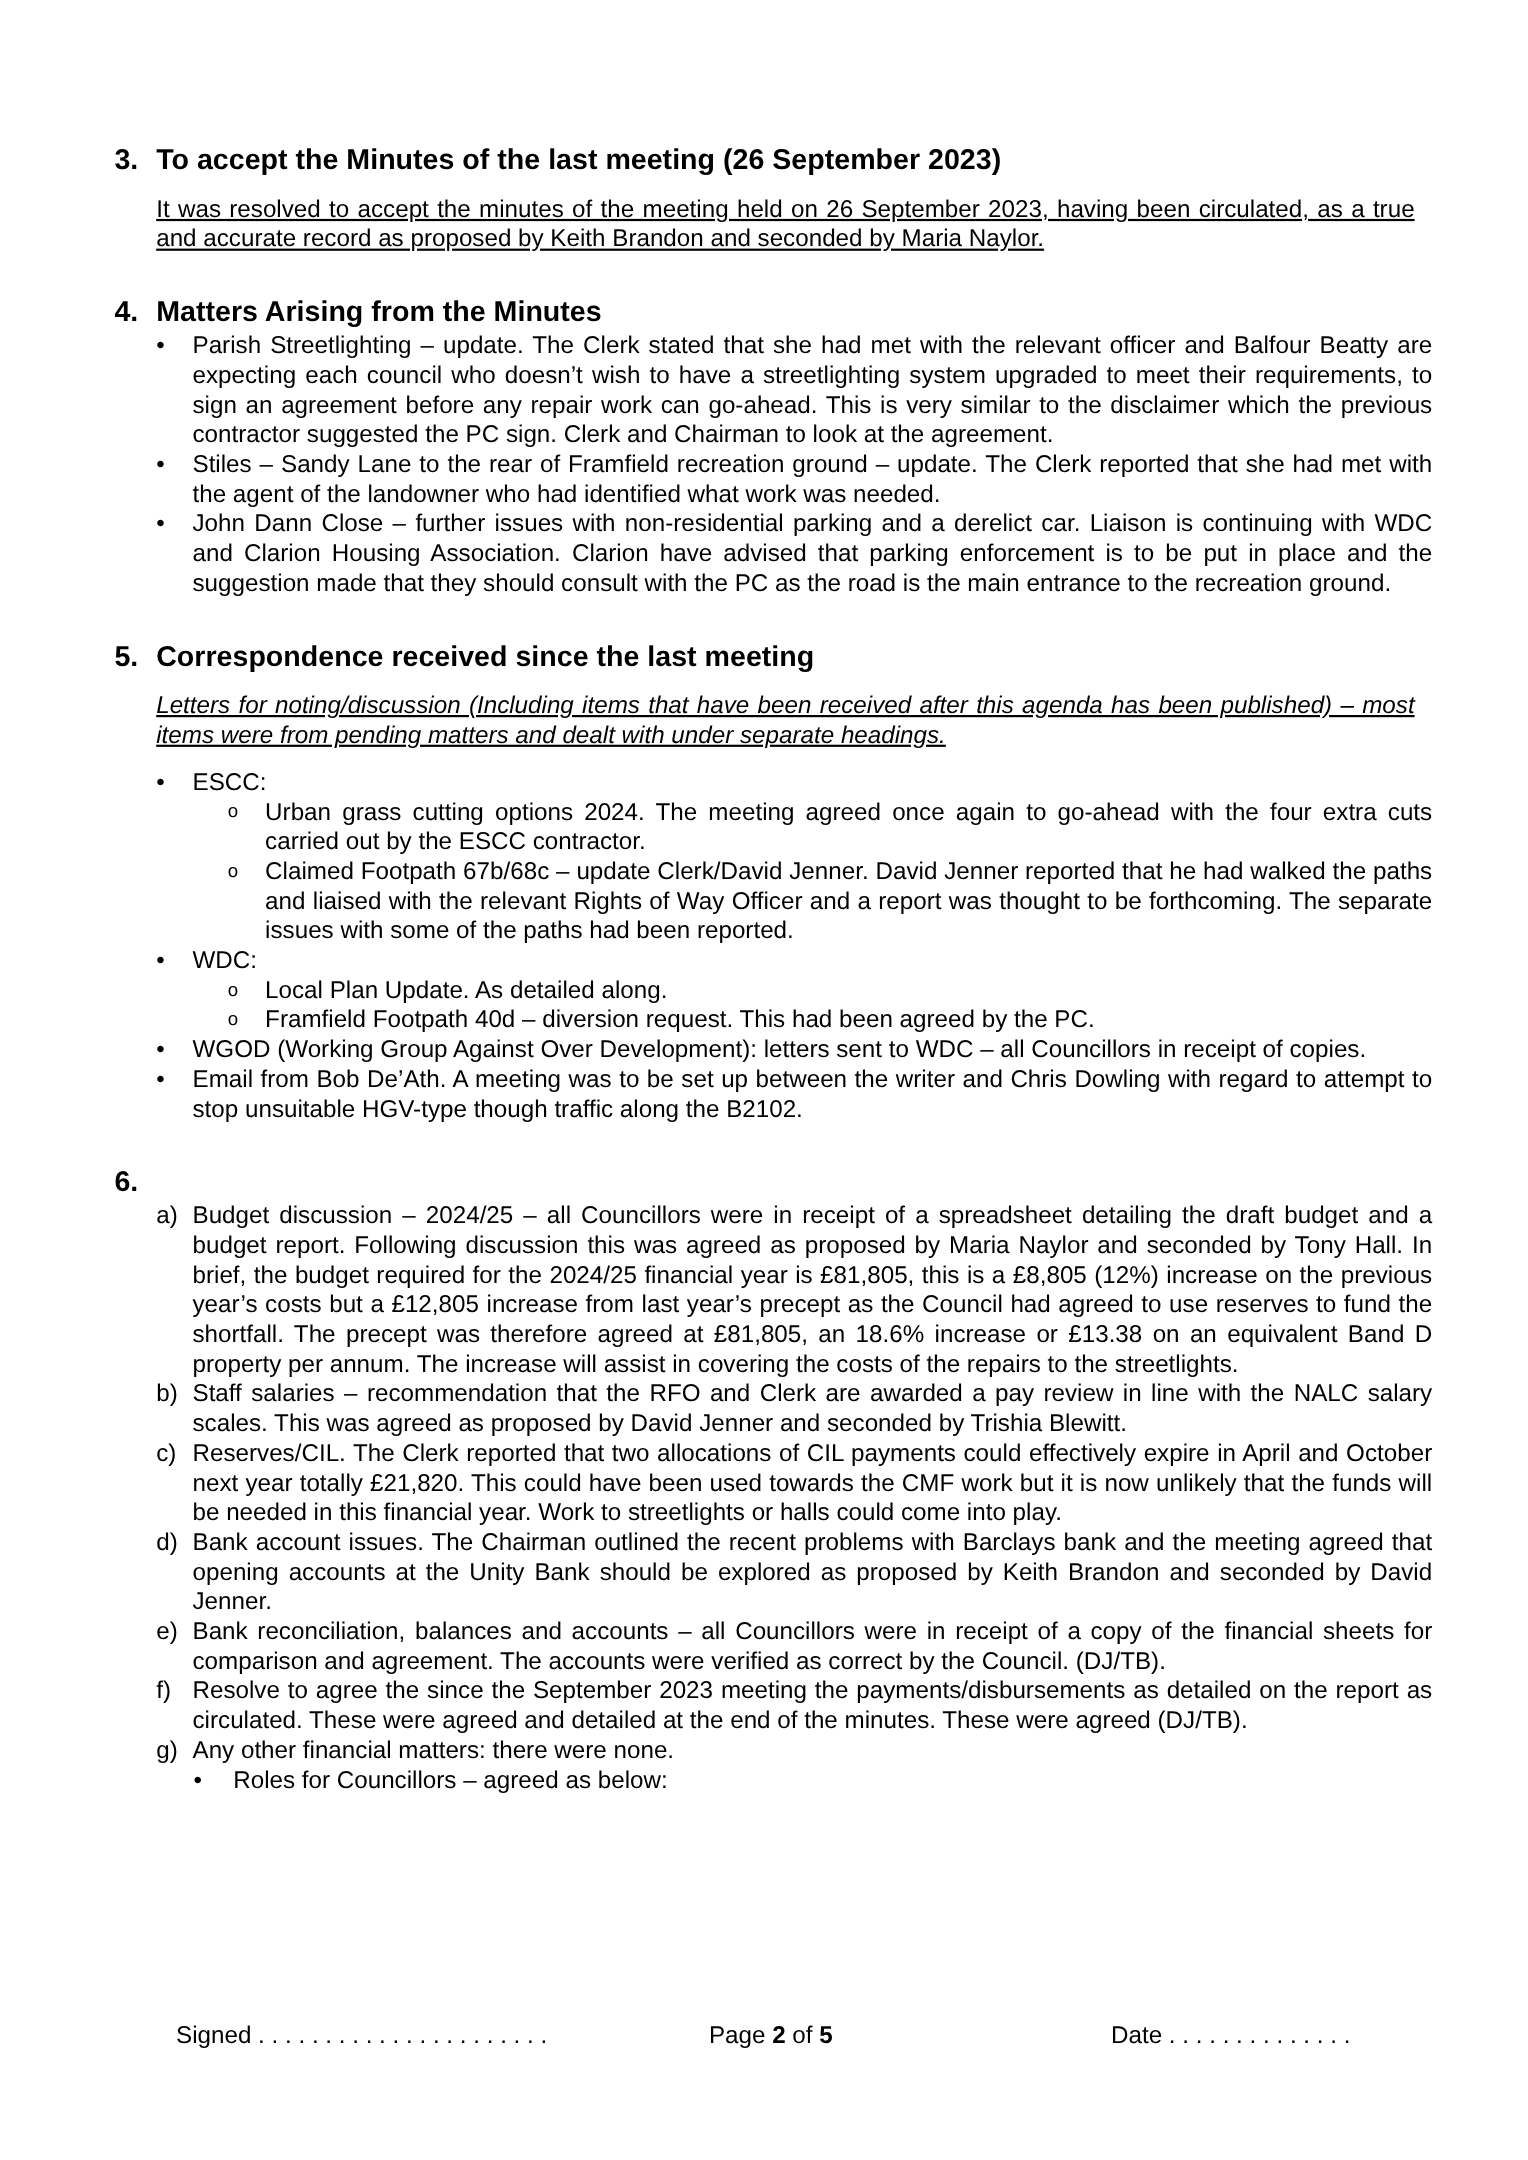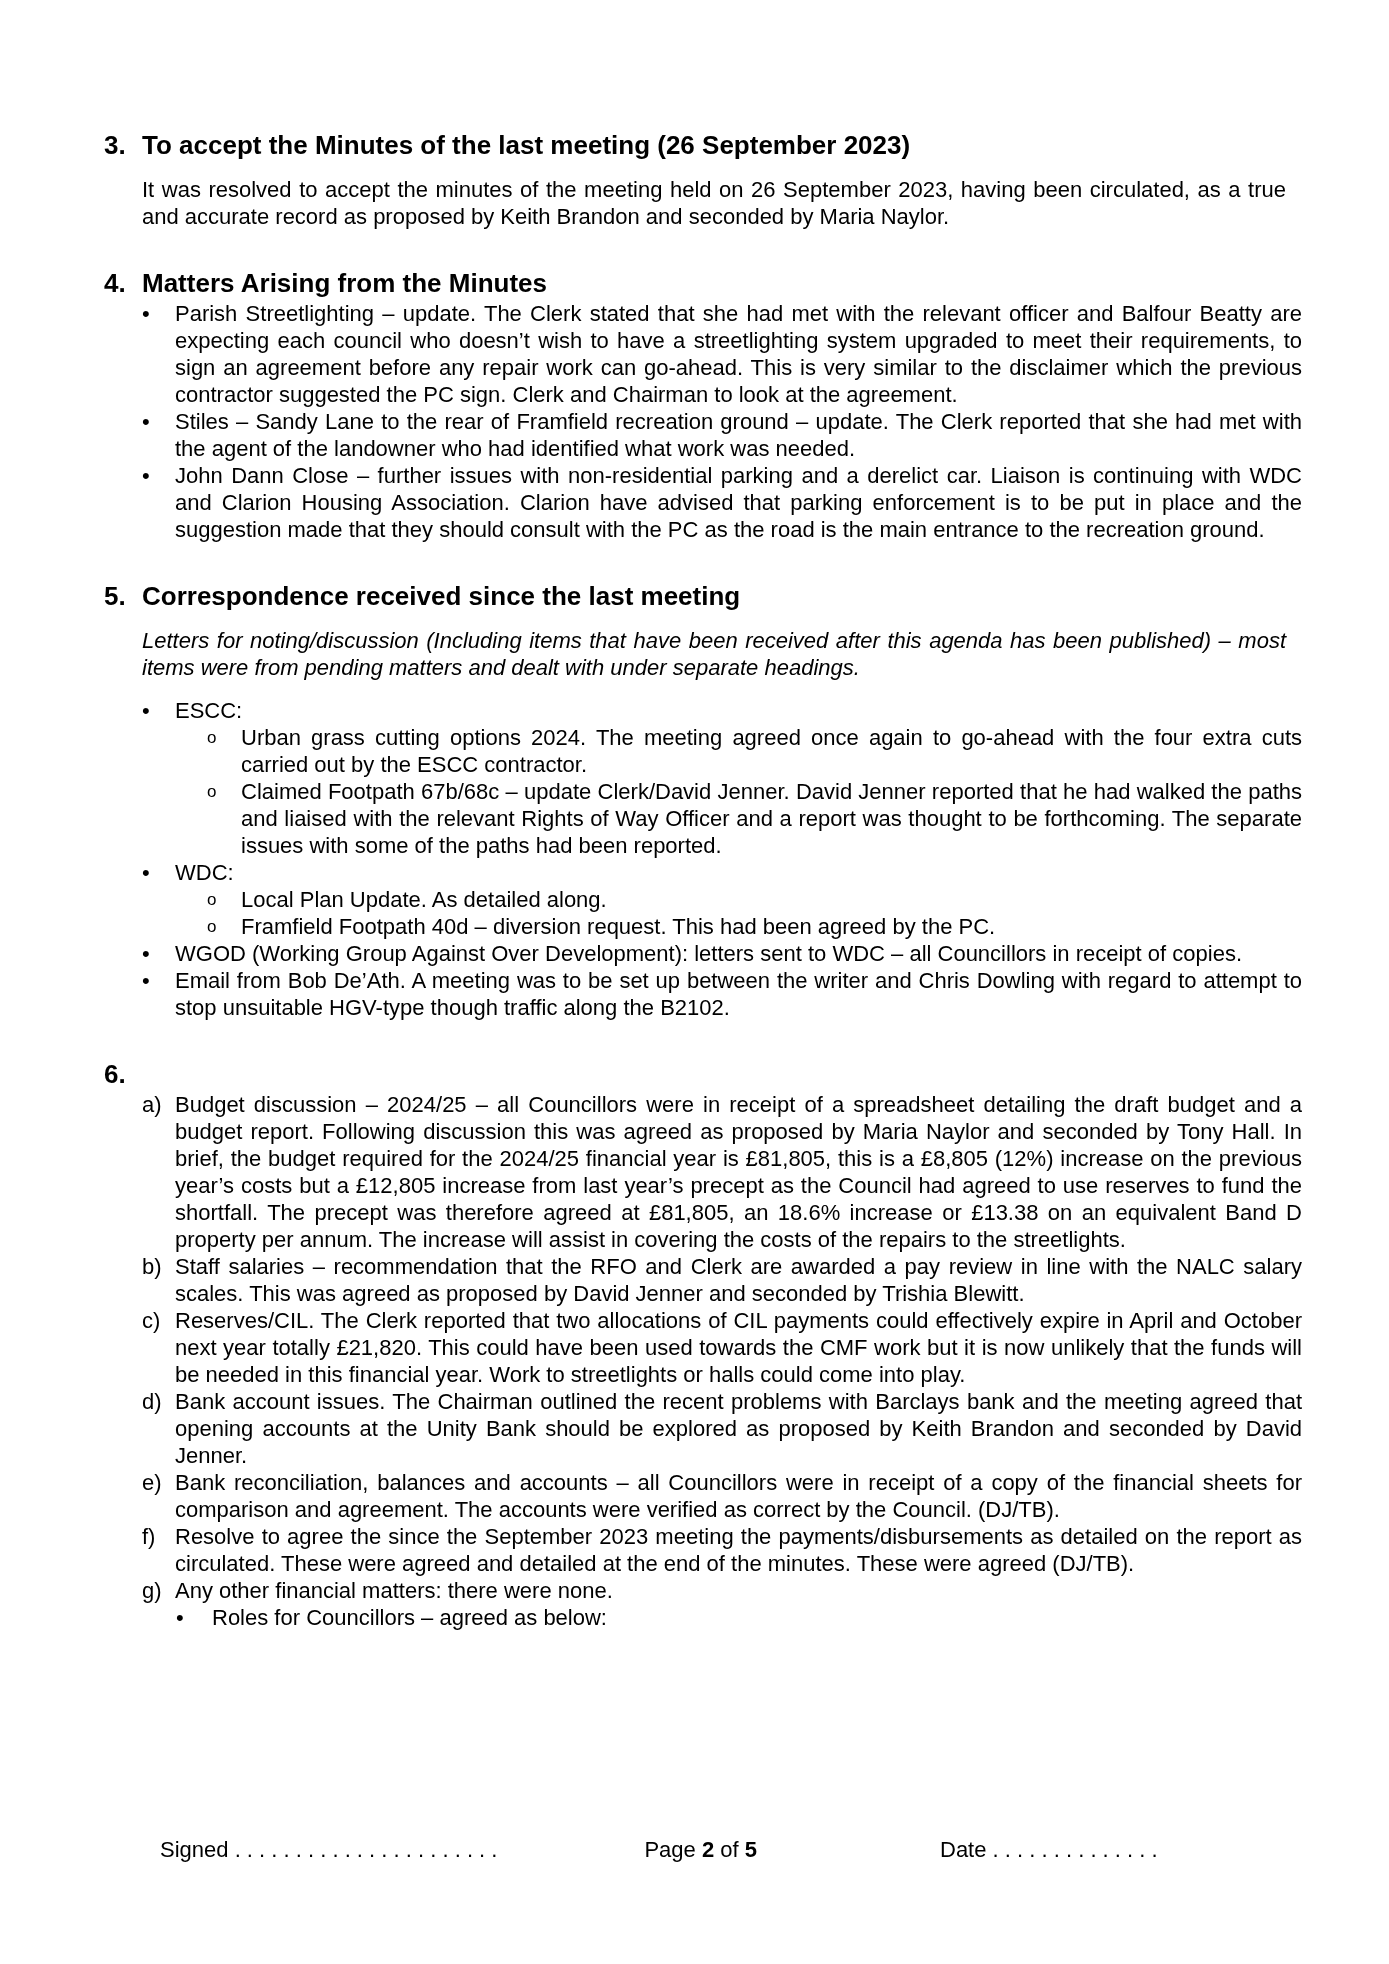--- a/index.html
+++ b/index.html
@@ -8,39 +8,39 @@
     width:1389px;height:1964px;
     background:#ffffff;
     color:#000000;
     font-family:"Liberation Sans","DejaVu Sans",sans-serif;
     font-size:22px;line-height:27px;
     box-sizing:border-box;
     padding:130px 87px 0 104px;
     margin:0 auto;
     overflow:hidden;
   }
-  p{margin:16px;text-align:justify;}
+  p{margin:16px;text-align:justify;text-decoration:underline;}
   .h{display:flex;font-weight:bold;font-size:26px;line-height:30px;margin:38px 0 2px 0;}
   section:first-of-type .h{margin-top:0;}
   .hnum{flex:none;width:38px;}
   .indent{margin-left:38px;}
   .italic{font-style:italic;}
   .row{display:flex;margin-left:38px;}
   .row .mark{flex:none;width:33px;}
   .row .txt{flex:1;text-align:justify;min-width:0;}
   .sub{display:flex;margin-left:103px;}
   .sub .mark{flex:none;width:34px;font-size:17px;}
   .sub .txt{flex:1;text-align:justify;min-width:0;}
   .gsub{display:flex;margin-left:72px;}
   .gsub .mark{flex:none;width:36px;}
   .gsub .txt{flex:1;min-width:0;}
   .footer{position:absolute;left:104px;right:87px;top:1836px;height:27px;}
   .f-signed{position:absolute;left:56px;top:0;}
   .f-page{position:absolute;left:50%;transform:translateX(-52%);top:0;}
-  .f-date{position:absolute;left:836px;top:0;}
+  .f-date{position:absolute;left:906px;top:0;}
   .f-page b{font-weight:bold;}
 </style>
 </head>
 <body>
 
 <div class="page">
 
   <section>
     <div class="h">
       <span class="hnum">3.</span>

